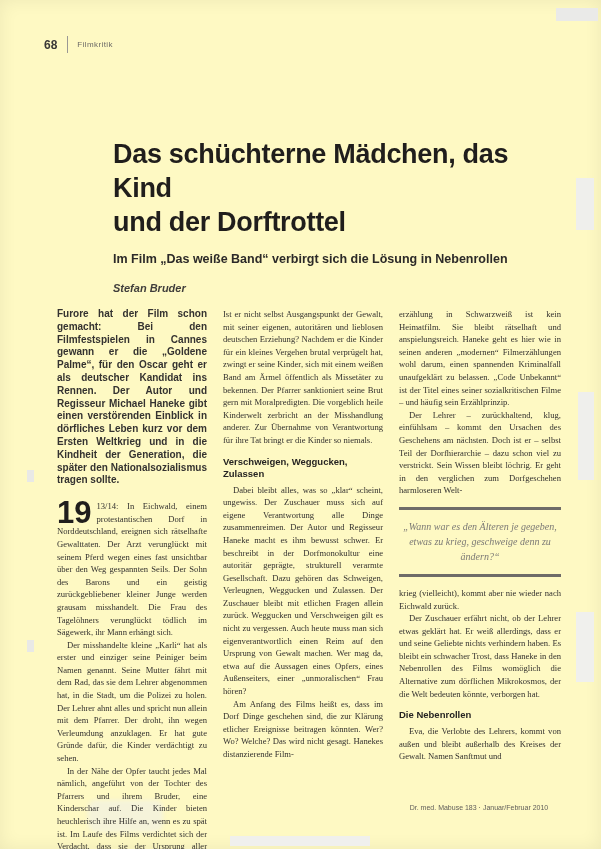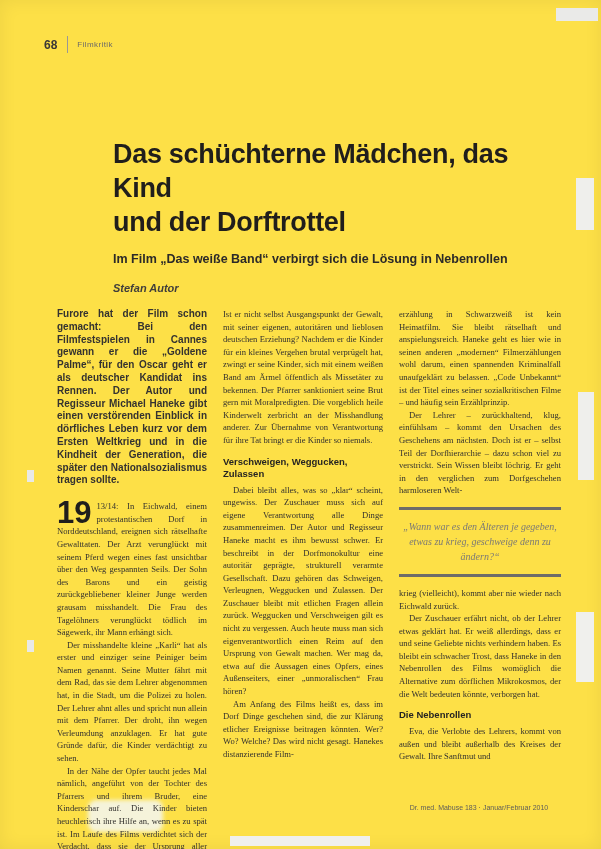--- a/index.html
+++ b/index.html
@@ -1,17 +1,17 @@
 <!DOCTYPE html>
 <html lang="de"><head>
 <meta charset="utf-8">
 <style>
   html,body{margin:0;padding:0;background:#f2f2f0;}
   .sheet{
-    position:relative;width:601px;height:849px;background:#fde047;
+    position:relative;width:601px;height:849px;background:#fef9c3;
     overflow:hidden;font-family:"Liberation Serif",serif;color:#2e2c2a;
     box-shadow:inset 0 0 18px rgba(0,0,0,0.07);
   }
   
   .artifact{position:absolute;pointer-events:none;}
   
   .pagehead{position:absolute;top:36px;left:44px;display:flex;align-items:center;
     font-family:"Liberation Sans",sans-serif;}
   .pagenum{font-size:12px;font-weight:bold;color:#3a3836;}
   .headrule{width:1px;height:17px;background:#9a9894;margin:0 9px 0 10px;}
@@ -61,21 +61,21 @@
 
   <div class="pagehead">
     <span class="pagenum">68</span>
     <span class="headrule"></span>
     <span class="section">Filmkritik</span>
   </div>
 
   <div class="titleblock">
     <h1 class="title"><span>Das schüchterne Mädchen, das Kind</span><br><span>und der Dorftrottel</span></h1>
     <div class="subtitle">Im Film „Das weiße Band“ verbirgt sich die Lösung in Nebenrollen</div>
-    <div class="author">Stefan Autor</div>
+    <div class="author">Stefan Bruder</div>
   </div>
 
   <div class="columns">
 
     <div class="col col1">
       <p class="lead">Furore hat der Film schon gemacht: Bei den Filmfestspielen in Cannes gewann er die „Goldene Palme“, für den Oscar geht er als deutscher Kandidat ins Rennen. Der Autor und Regisseur Michael Haneke gibt einen verstörenden Einblick in dörfliches Leben kurz vor dem Ersten Weltkrieg und in die Kindheit der Generation, die später den Nationalsozialismus tragen sollte.</p>
       <p><span class="dropcap">19</span><span>13/14: In Eichwald, einem protestantischen Dorf in Norddeutschland, ereignen sich rätselhafte Gewalttaten. Der Arzt verunglückt mit seinem Pferd wegen eines fast unsichtbar über den Weg gespannten Seils. Der Sohn des Barons und ein geistig zurückgebliebener kleiner Junge werden grausam misshandelt. Die Frau des Tagelöhners verunglückt tödlich im Sägewerk, ihr Mann erhängt sich.</span></p>
       <p class="ind">Der misshandelte kleine „Karli“ hat als erster und einziger seine Peiniger beim Namen genannt. Seine Mutter fährt mit dem Rad, das sie dem Lehrer abgenommen hat, in die Stadt, um die Polizei zu holen. Der Lehrer ahnt alles und spricht nun allein mit dem Pfarrer. Der droht, ihn wegen Verleumdung anzuklagen. Er hat gute Gründe dafür, die Kinder verdächtigt zu sehen.</p>
       <p class="ind">In der Nähe der Opfer taucht jedes Mal nämlich, angeführt von der Tochter des Pfarrers und ihrem Bruder, eine Kinderschar auf. Die Kinder bieten heuchlerisch ihre Hilfe an, wenn es zu spät ist. Im Laufe des Films verdichtet sich der Verdacht, dass sie der Ursprung aller Schrecken sind.</p>
     </div>
@@ -89,20 +89,20 @@
 
     <div class="col col3">
       <p>erzählung in Schwarzweiß ist kein Heimatfilm. Sie bleibt rätselhaft und anspielungsreich. Haneke geht es hier wie in seinen anderen „modernen“ Filmerzählungen wohl darum, einen spannenden Kriminalfall unaufgeklärt zu belassen. „Code Unbekannt“ ist der Titel eines seiner sozialkritischen Filme – und häufig sein Erzählprinzip.</p>
       <p class="ind">Der Lehrer – zurückhaltend, klug, einfühlsam – kommt den Ursachen des Geschehens am nächsten. Doch ist er – selbst Teil der Dorfhierarchie – dazu schon viel zu verstrickt. Sein Wissen bleibt löchrig. Er geht in den verglichen zum Dorfgeschehen harmloseren Welt-</p>
       <div class="pullquote">
         <p class="q">„Wann war es den Älteren je gegeben, etwas zu krieg, geschweige denn zu ändern?“</p>
       </div>
       <p>krieg (vielleicht), kommt aber nie wieder nach Eichwald zurück.</p>
       <p class="ind">Der Zuschauer erfährt nicht, ob der Lehrer etwas geklärt hat. Er weiß allerdings, dass er und seine Geliebte nichts verhindern haben. Es bleibt ein schwacher Trost, dass Haneke in den Nebenrollen des Films womöglich die Alternative zum dörflichen Mikrokosmos, der die Welt bedeuten könnte, verborgen hat.</p>
       <p class="subhead">Die Nebenrollen</p>
-      <p class="ind">Eva, die Verlobte des Lehrers, kommt von außen und bleibt außerhalb des Kreises der Gewalt. Ihre Sanftmut und</p>
+      <p class="ind">Eva, die Verlobte des Lehrers, kommt von außen und bleibt außerhalb des Kreises der Gewalt. Namen Sanftmut und</p>
     </div>
 
   </div>
 
   <div class="footer">Dr. med. Mabuse 183 · Januar/Februar 2010</div>
 
 </div>
 
 </body></html>

